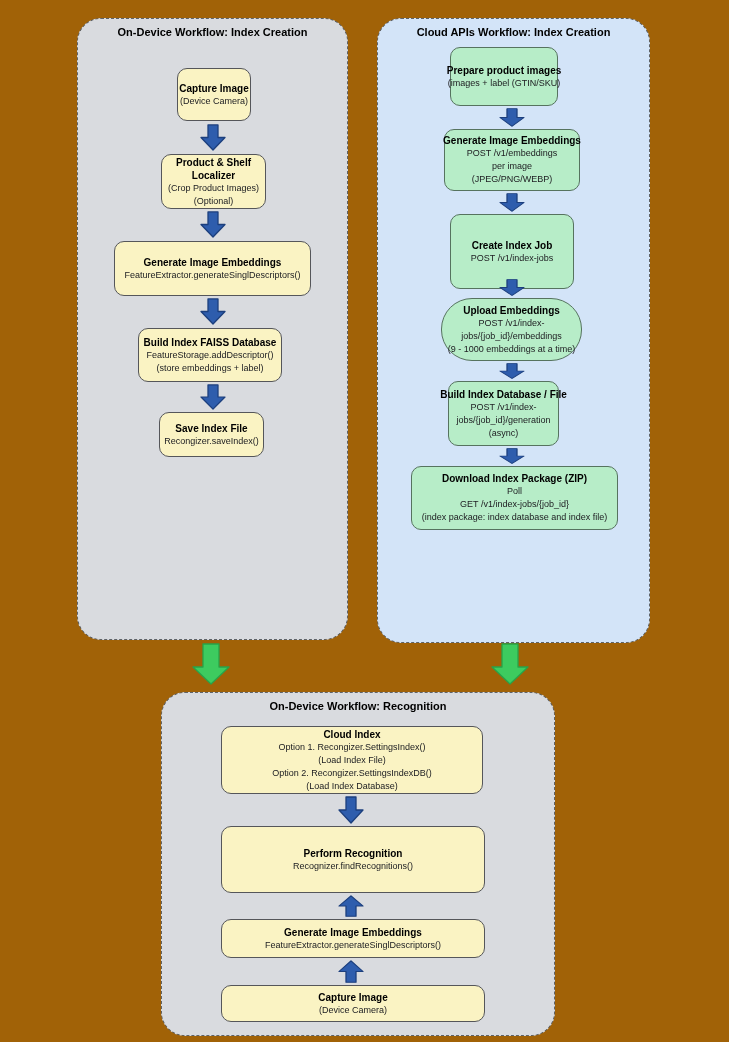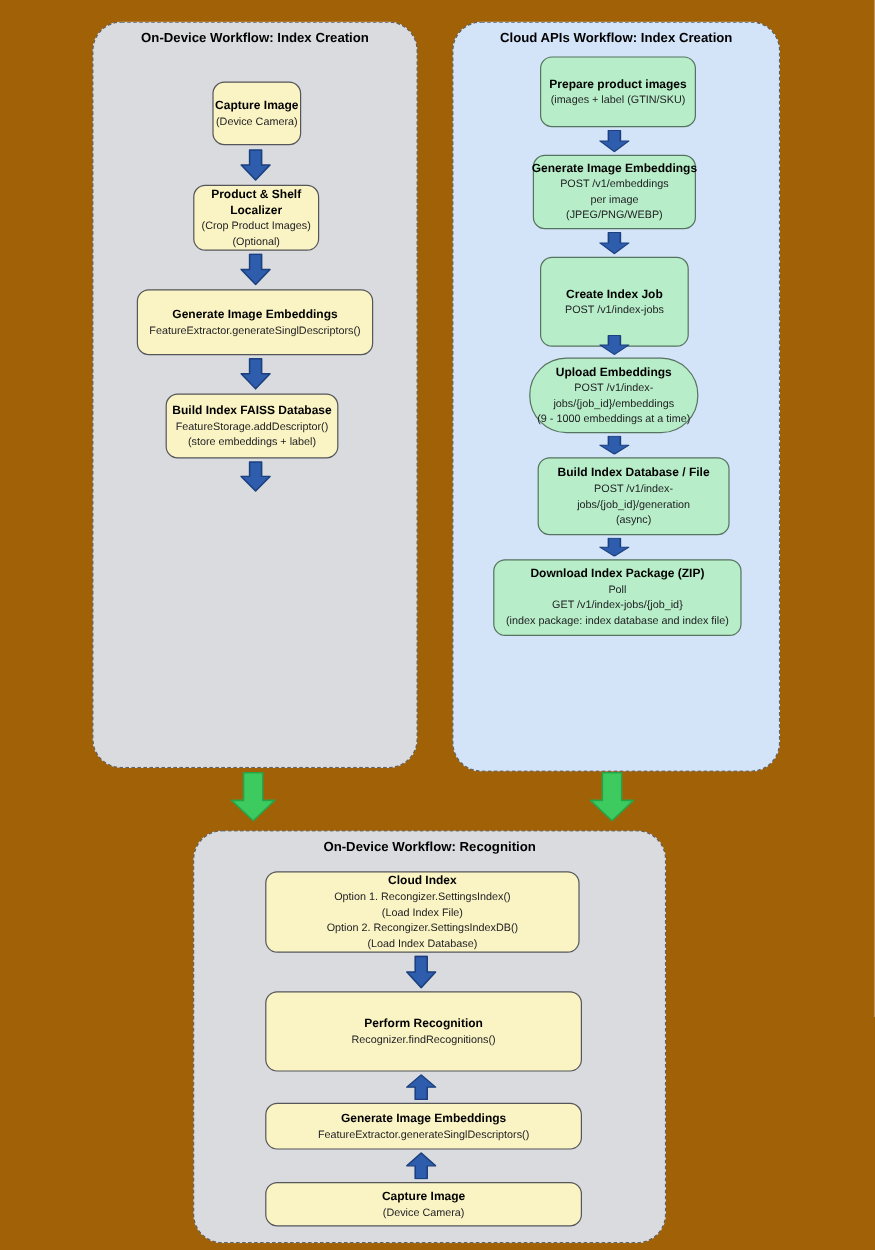--- a/index.html
+++ b/index.html
@@ -105,26 +105,30 @@
     <div class="node yellow" style="left:60px; top:309px; width:144px; height:54px;">
       <div class="node-title">Build Index FAISS Database</div>
       <div class="node-line">FeatureStorage.addDescriptor()</div>
       <div class="node-line">(store embeddings + label)</div>
     </div>
 
     <svg class="arrow" style="left:122px; top:365px;" width="26" height="26" viewBox="0 0 26 28" preserveAspectRatio="none">
       <use href="#ar-down" class="blue-fill"></use>
     </svg>
 
+    <div class="node yellow" style="left:81px; top:393px; width:105px; height:45px;">
+      <div class="node-title">Save Index File</div>
+      <div class="node-line">Recongizer.saveIndex()</div>
+    </div>
   </div>
 
   <div class="panel blue" style="left:377px; top:18px; width:273px; height:625px;">
     <div class="panel-title">Cloud APIs Workflow: Index Creation</div>
 
-    <div class="node green" style="left:72px; top:28px; width:130px; height:59px;">
+    <div class="node green" style="left:72px; top:28px; width:108px; height:59px;">
       <div class="node-title">Prepare product images</div>
       <div class="node-line">(images + label (GTIN/SKU)</div>
     </div>
 
     <svg class="arrow" style="left:121px; top:89px;" width="26" height="19" viewBox="0 0 26 28" preserveAspectRatio="none">
       <use href="#ar-down" class="blue-fill"></use>
     </svg>
 
     <div class="node green" style="left:66px; top:110px; width:136px; height:62px;">
       <div class="node-title">Generate Image Embeddings</div>
@@ -150,21 +154,21 @@
       <div class="node-title">Upload Embeddings</div>
       <div class="node-line">POST /v1/index-</div>
       <div class="node-line">jobs/{job_id}/embeddings</div>
       <div class="node-line">(9 - 1000 embeddings at a time)</div>
     </div>
 
     <svg class="arrow" style="left:121px; top:344px;" width="26" height="16" viewBox="0 0 26 28" preserveAspectRatio="none">
       <use href="#ar-down" class="blue-fill"></use>
     </svg>
 
-    <div class="node green" style="left:70px; top:362px; width:160px; height:65px;">
+    <div class="node green" style="left:70px; top:362px; width:111px; height:65px;">
       <div class="node-title">Build Index Database / File</div>
       <div class="node-line">POST /v1/index-</div>
       <div class="node-line">jobs/{job_id}/generation</div>
       <div class="node-line">(async)</div>
     </div>
 
     <svg class="arrow" style="left:121px; top:429px;" width="26" height="16" viewBox="0 0 26 28" preserveAspectRatio="none">
       <use href="#ar-down" class="blue-fill"></use>
     </svg>
 

